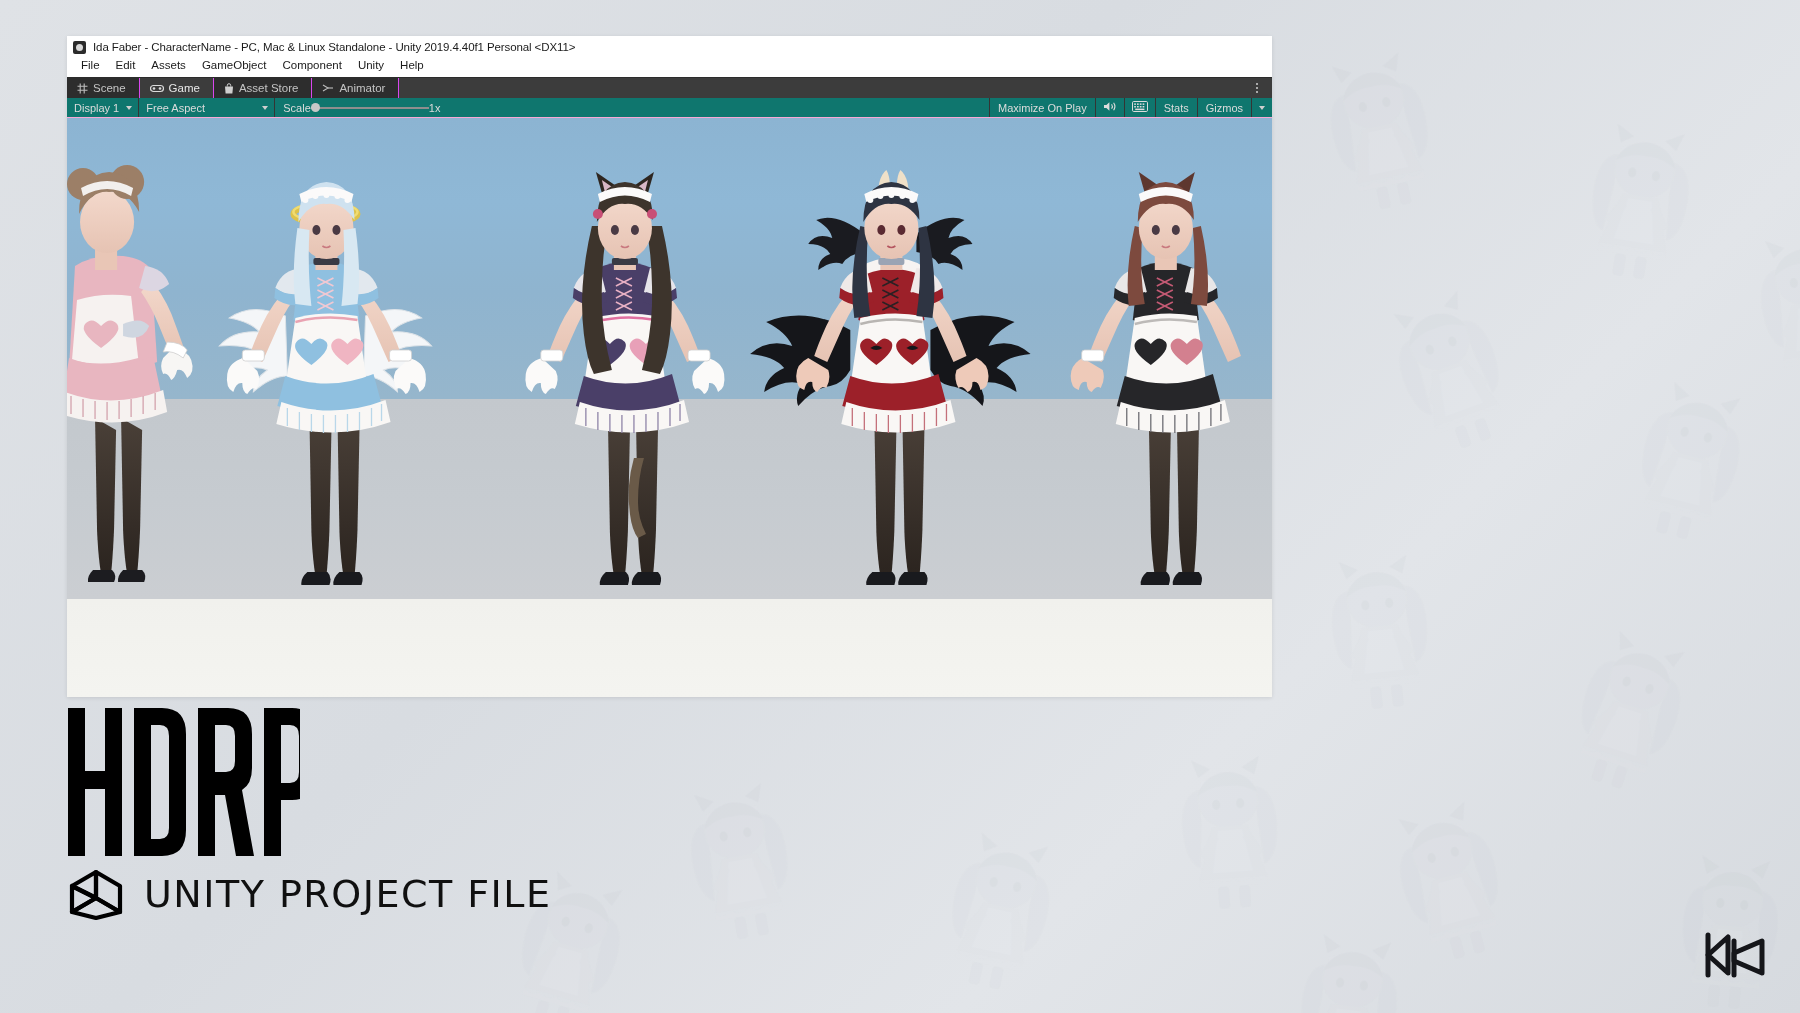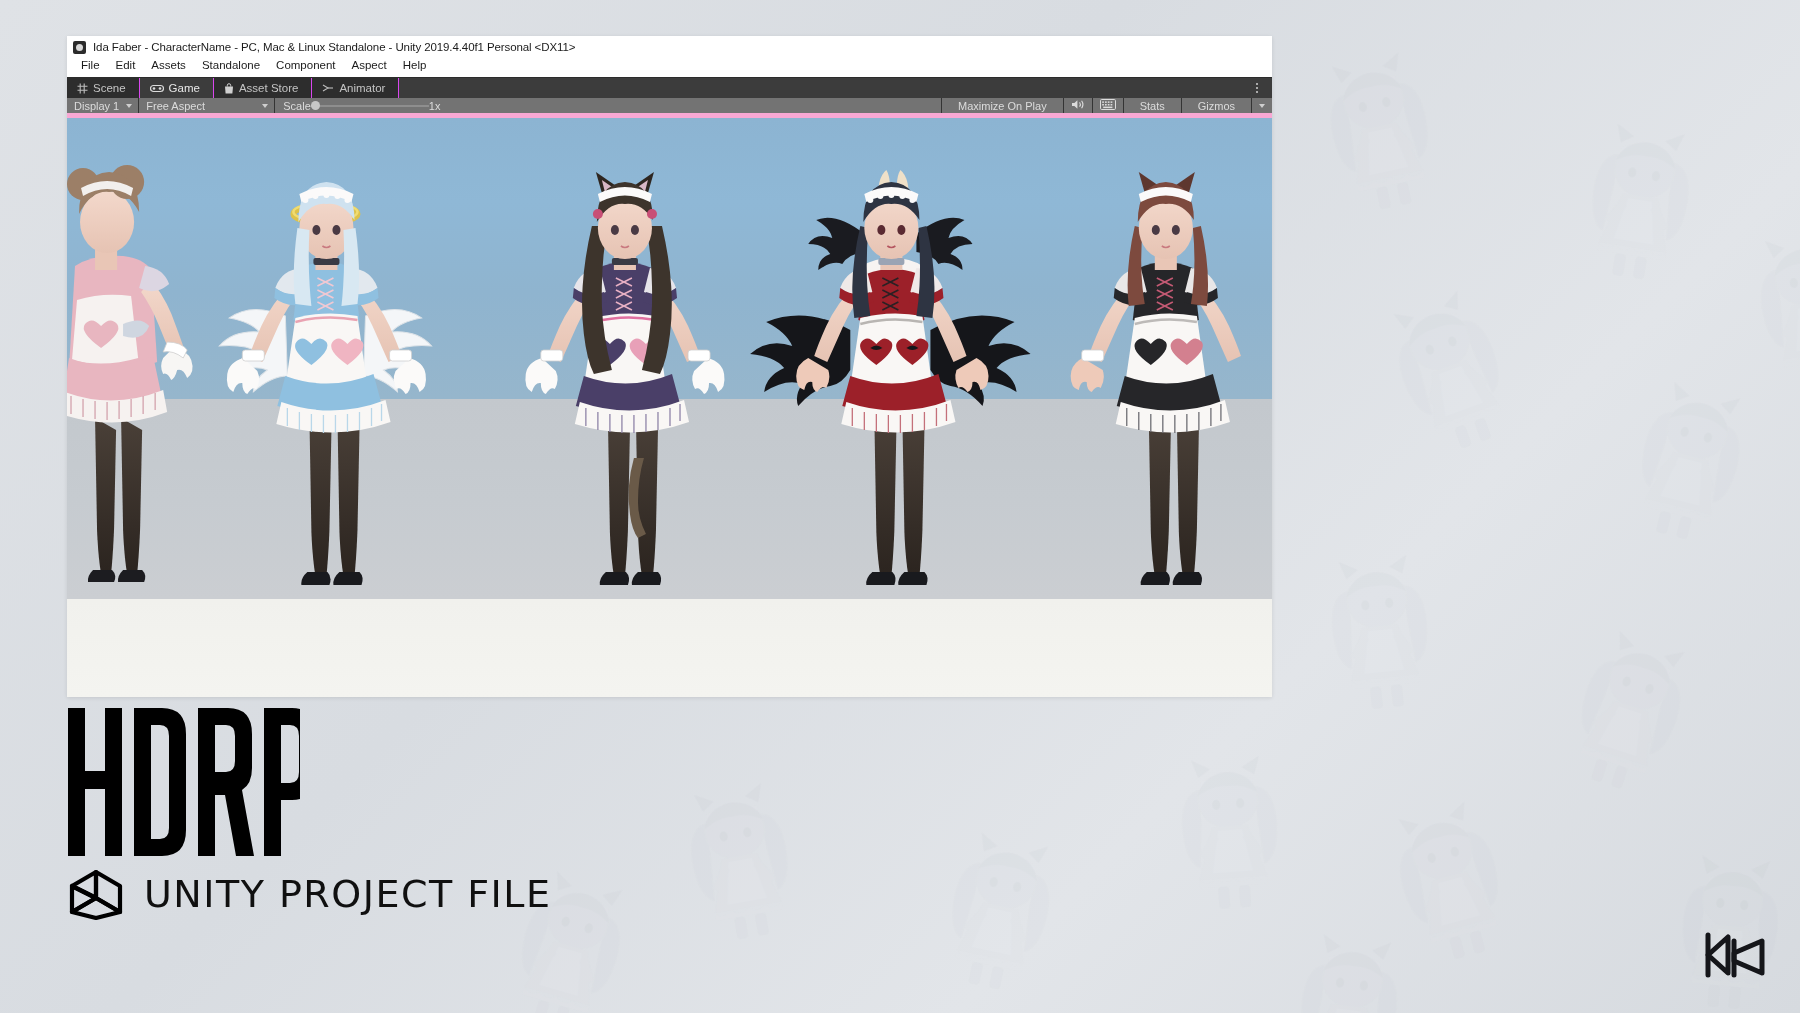--- a/index.html
+++ b/index.html
@@ -110,25 +110,25 @@
     cursor: pointer;
   }
   #kebab-menu i {
     display: block; width: 2px; height: 2px;
     background: #cfcfcf; border-radius: 50%;
   }
 
   
   #game-toolbar {
     height: 20px;
-    background: #737373;
+    background: #0f766e;
     display: flex; align-items: stretch;
     font-size: 11px;
     color: #dcdcdc;
-    border-bottom: 5px solid #f9a8d4;
+    border-bottom: 1px solid #f9a8d4;
   }
   .tb-sep { width: 1px; background: #343434; }
   .tb-dropdown {
     display: flex; align-items: center;
     padding: 0 6px 0 7px;
     gap: 7px;
     white-space: nowrap;
     cursor: default;
     user-select: none;
   }
@@ -161,21 +161,21 @@
     border-radius: 50%;
     background: #c7c7c7;
     top: 1.5px;
   }
   #toolbar-right {
     margin-left: auto;
     display: flex; align-items: stretch;
   }
   .tb-btn {
     display: flex; align-items: center;
-    padding: 0 16px;
+    padding: 0 8px;
     white-space: nowrap;
     cursor: default;
     user-select: none;
     border-left: 1px solid #343434;
   }
   .tb-btn.icon-btn { padding: 0 7px; }
 
   
   #game-view {
     position: relative;
@@ -294,23 +294,23 @@
 
     <div id="title-bar">
       <div id="title-icon"></div>
       <div id="title-text">Ida Faber - CharacterName - PC, Mac &amp; Linux Standalone - Unity 2019.4.40f1 Personal &lt;DX11&gt;</div>
     </div>
 
     <div id="menu-bar">
       <div class="menu-item">File</div>
       <div class="menu-item">Edit</div>
       <div class="menu-item">Assets</div>
-      <div class="menu-item">Standalone</div>
+      <div class="menu-item">GameObject</div>
       <div class="menu-item">Component</div>
-      <div class="menu-item">Aspect</div>
+      <div class="menu-item">Unity</div>
       <div class="menu-item">Help</div>
     </div>
 
     <div id="tab-strip">
 
       <div class="tab">
         <span class="tab-ico">
           <svg width="11" height="11" viewBox="0 0 11 11">
             <g stroke="#bdbdbd" stroke-width="1.1" fill="none">
               <path d="M3.2 0.5 V10.5 M7.2 0.5 V10.5 M0.5 3.2 H10.5 M0.5 7.2 H10.5"></path>

